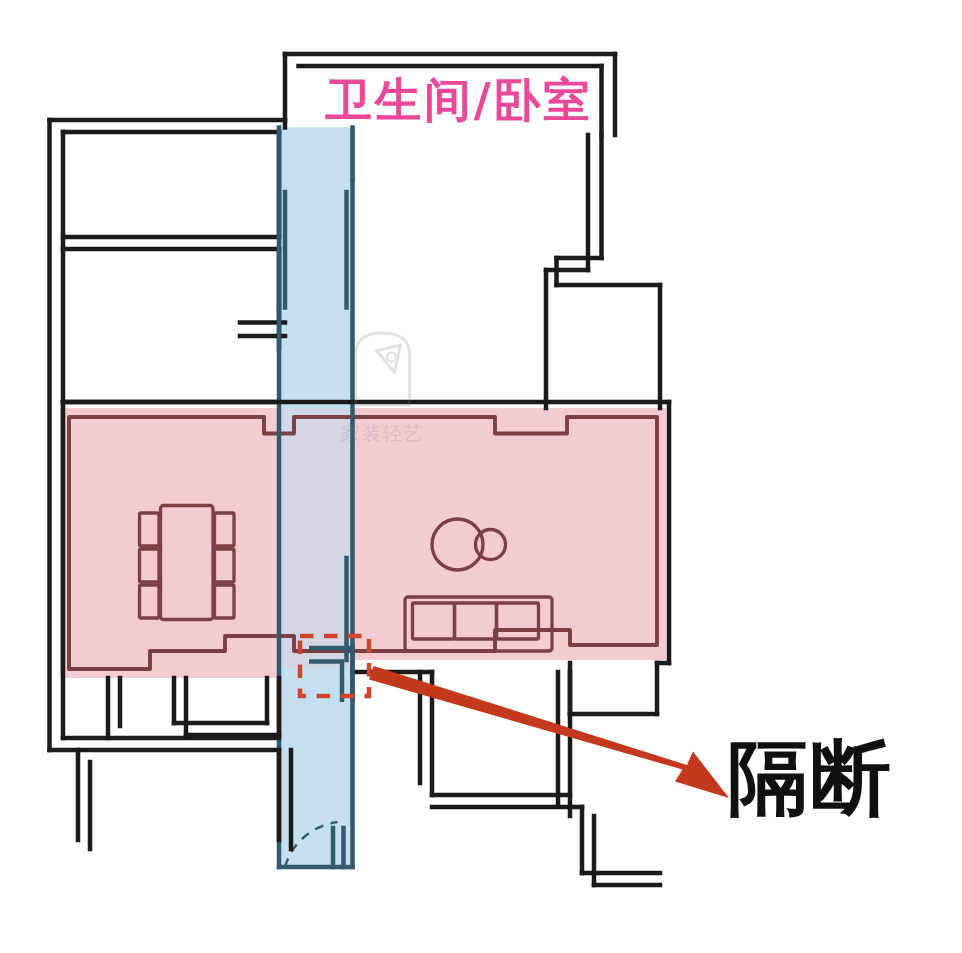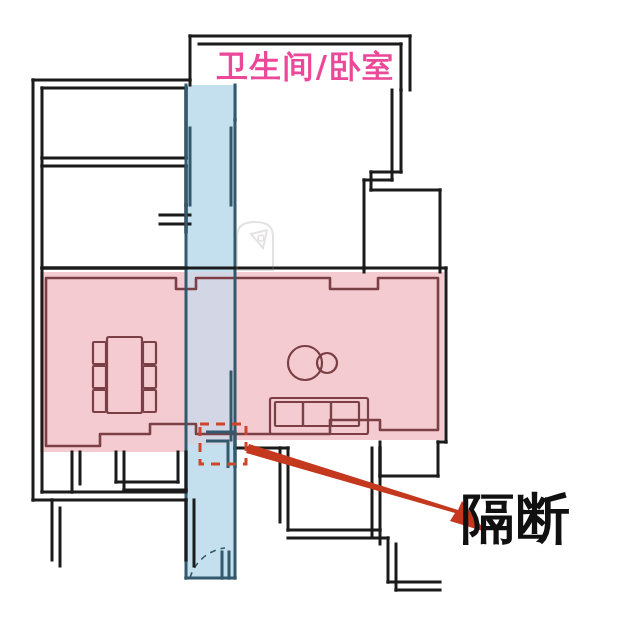--- a/index.html
+++ b/index.html
@@ -35,21 +35,21 @@
     justify-content: center;
     font-family: "DejaVu Sans", "Liberation Sans", sans-serif;
     font-size: 31px;
     font-weight: 700;
     color: #ec4899;
     letter-spacing: 2px;
     white-space: nowrap;
   }
   .label-callout {
     position: absolute;
-    left: 461px;
+    left: 485px;
     top: 492px;
     font-family: "DejaVu Sans", "Liberation Sans", sans-serif;
     font-size: 54px;
     font-weight: 700;
     color: #101010;
     letter-spacing: 1px;
     white-space: nowrap;
     line-height: 1;
   }
   .watermark {
@@ -229,18 +229,19 @@
     </g>
 
   </svg>
 
   <div class="watermark">
     <svg width="96" height="62" viewBox="0 0 96 62">
       <path d="M30,18 Q30,4 48,4 Q66,4 66,18 L66,52 L30,52 Z" fill="none" stroke="#8a7a85" stroke-width="2"></path>
       <path d="M44,16 L60,12 L56,30 Z" fill="none" stroke="#8a7a85" stroke-width="2"></path>
       <circle cx="54" cy="20" r="3" fill="none" stroke="#8a7a85" stroke-width="1.6"></circle>
     </svg>
+    <div class="wm-text">家装轻艺</div>
   </div>
 
   <div class="label-room">卫生间/卧室</div>
   <div class="label-callout">隔断</div>
 
 </div>
 
 </body></html>

